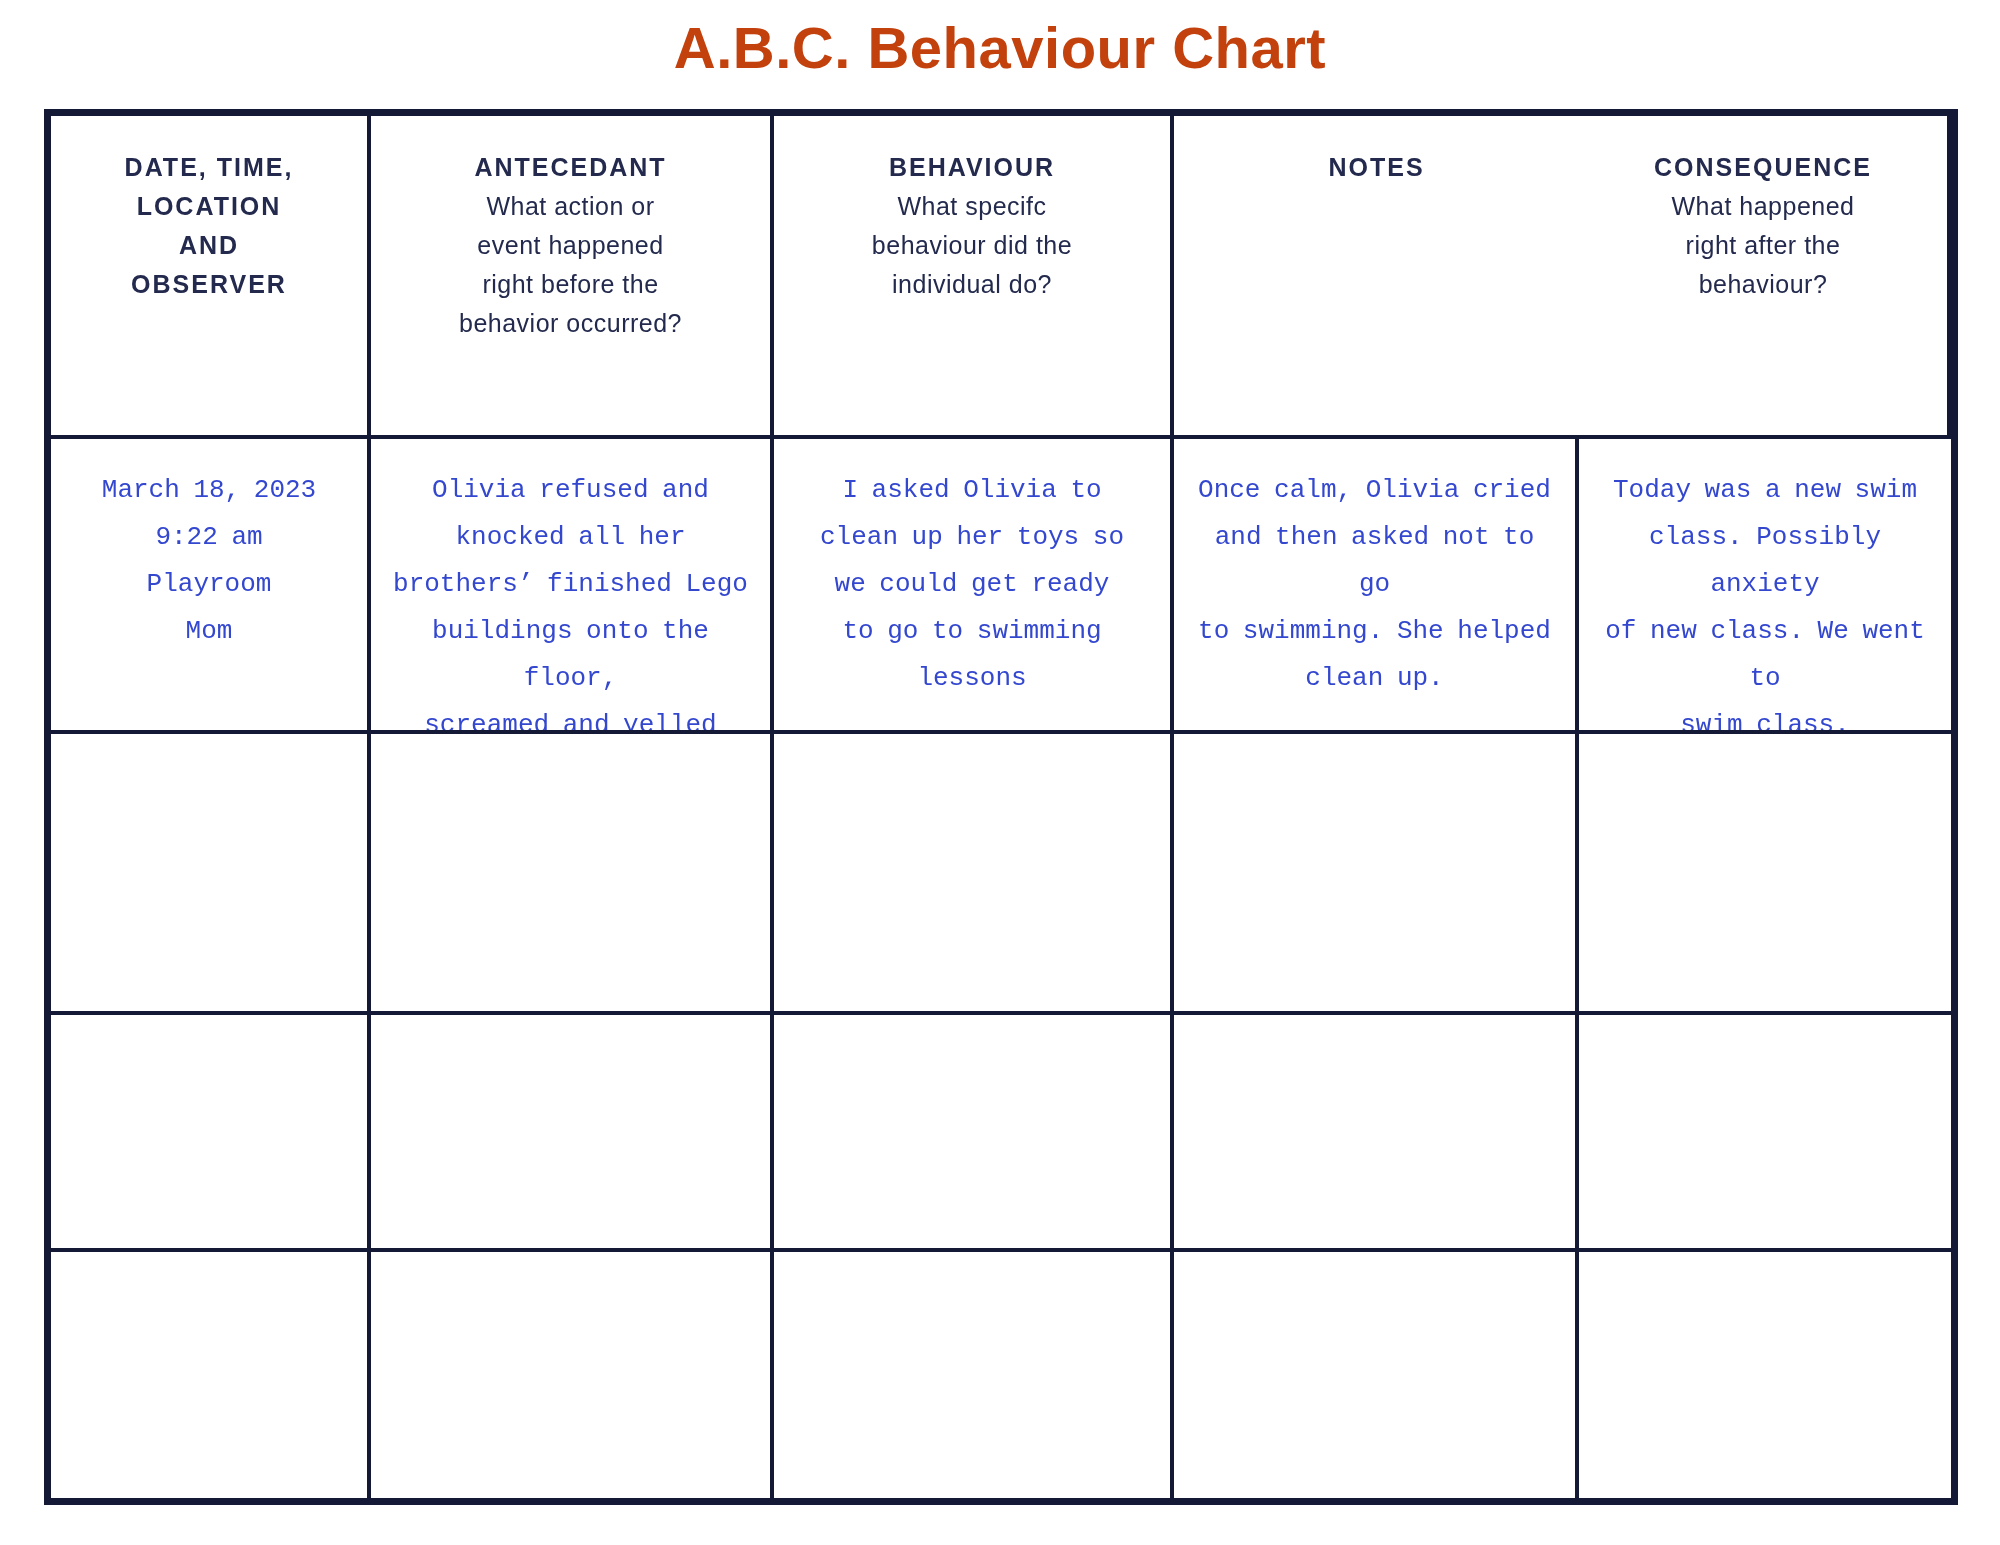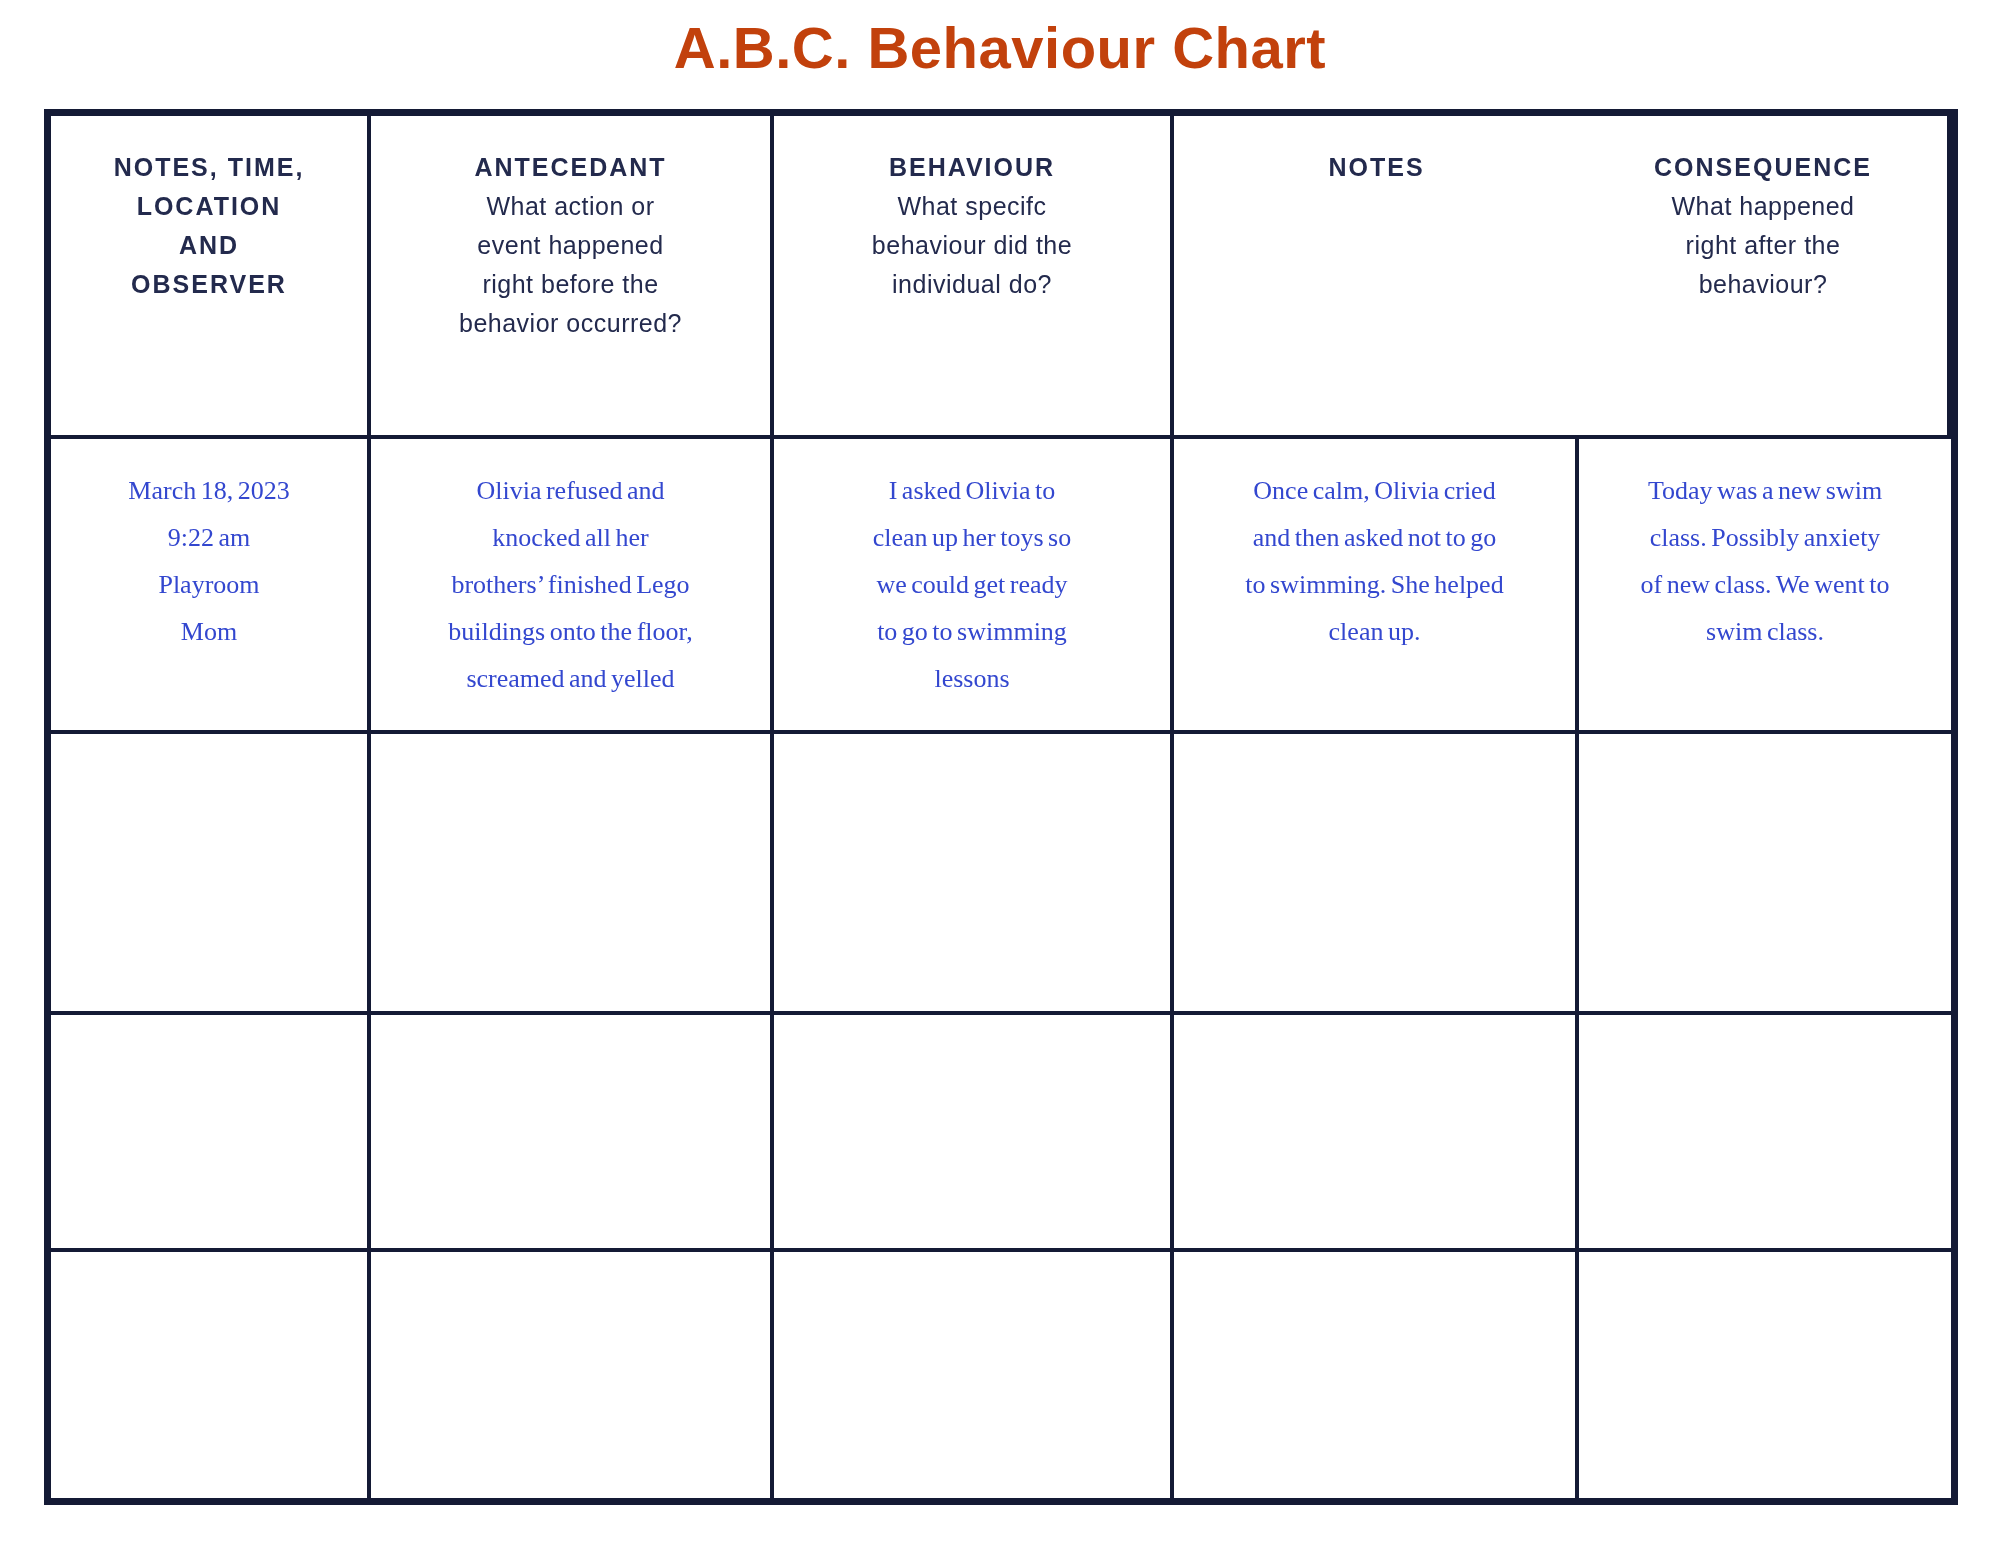--- a/index.html
+++ b/index.html
@@ -72,37 +72,37 @@
     font-size: 25px;
     line-height: 39px;
     letter-spacing: 0.5px;
     white-space: pre-line;
   }
 
   
   .cell.data {
     padding: 28px 20px 8px 20px;
     text-align: center;
-    font-family: Liberation Serif, serif;
+    font-family: Liberation Mono, monospace;
     font-size: 26px;
     line-height: 47px;
     color: #3347cf;
     white-space: pre-line;
     word-spacing: -2px;
   }
 </style>
 </head>
 <body>
 
 <h1 class="page-title">A.B.C. Behaviour Chart</h1>
 
 <div class="abc-table">
 
   <div class="cell header">
-    <div class="hd-title">NOTES, TIME,
+    <div class="hd-title">DATE, TIME,
 LOCATION
 AND
 OBSERVER</div>
     <div class="hd-sub"></div>
   </div>
   <div class="cell header">
     <div class="hd-title">ANTECEDANT</div>
     <div class="hd-sub">What action or
 event happened
 right before the

